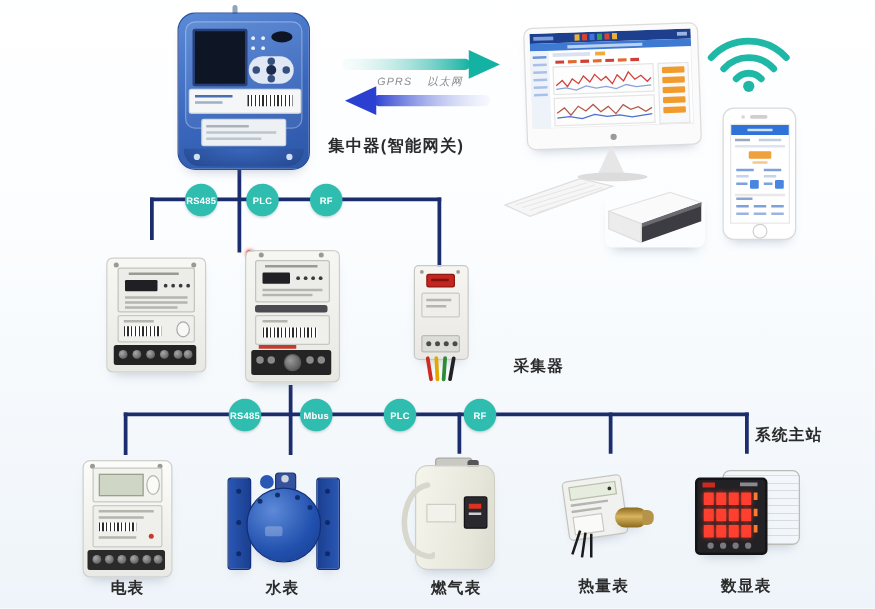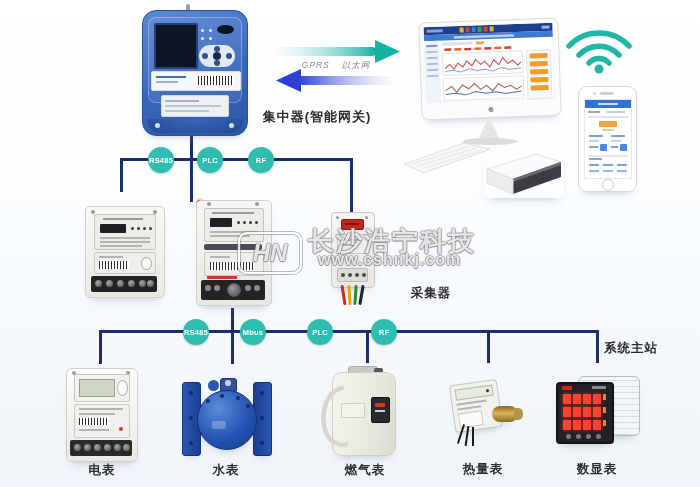--- a/index.html
+++ b/index.html
@@ -309,27 +309,20 @@
       <div class="dot" style="left:17px;top:4px;width:4px;height:4px;background:#4a4a48;"></div>
       <div class="dot" style="left:24px;top:4px;width:4px;height:4px;background:#4a4a48;"></div>
     </div>
     <div class="abs" style="left:13px;top:75px;width:3px;height:20px;background:#cf2a20;border-radius:2px;transform:rotate(-9deg);"></div>
     <div class="abs" style="left:19px;top:75px;width:3px;height:20px;background:#e0a800;border-radius:2px;transform:rotate(-3deg);"></div>
     <div class="abs" style="left:25px;top:75px;width:3px;height:20px;background:#2c8c35;border-radius:2px;transform:rotate(4deg);"></div>
     <div class="abs" style="left:31px;top:75px;width:3px;height:20px;background:#222;border-radius:2px;transform:rotate(10deg);"></div>
   </div>
   <div class="cn-label" style="left:404px;top:285px;width:54px;">采集器</div>
 
-  <div class="wm" style="left:238px;top:224px;width:240px;height:52px;">
-    <div class="wm-logo" style="left:0;top:8px;width:60px;height:38px;">
-      <span class="wm-text" style="font-size:24px;font-style:italic;">HN</span>
-    </div>
-    <div class="wm-text abs" style="left:70px;top:0px;font-size:26px;letter-spacing:2px;">长沙浩宁科技</div>
-    <div class="wm-text abs" style="left:80px;top:27px;font-size:16px;letter-spacing:1px;">www.cshnkj.com</div>
-  </div>
 
   <div class="cn-label" style="left:602px;top:340px;width:58px;">系统主站</div>
 
   <div class="dev" style="left:66px;top:366px;width:72px;height:98px;">
     <div class="abs shadowed" style="left:0;top:2px;width:70px;height:92px;background:linear-gradient(180deg,#fcfcfa,#e9e9e5);border:1px solid #d0d0ca;border-radius:6px;"></div>
     <div class="dot" style="left:6px;top:5px;width:4px;height:4px;background:#9a9a94;"></div>
     <div class="dot" style="left:60px;top:5px;width:4px;height:4px;background:#9a9a94;"></div>
     <div class="panel" style="left:8px;top:8px;width:54px;height:26px;background:#f2f2ee;border:1px solid #c8c8c2;">
       <div class="abs" style="left:4px;top:4px;width:34px;height:16px;background:#cfd6c6;border:1px solid #9aa08e;"></div>
       <div class="abs" style="left:42px;top:5px;width:9px;height:14px;background:#fafaf8;border:1px solid #b5b5af;border-radius:50%;"></div>

